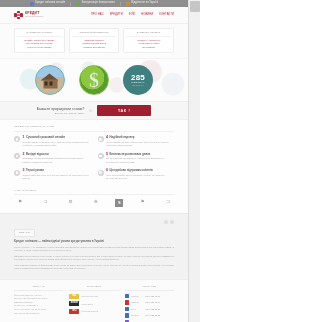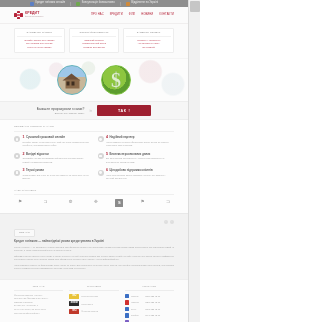--- a/index.html
+++ b/index.html
@@ -314,20 +314,25 @@
         <span class="house-ico">
           <i class="house-roof"></i>
               <i class="house-body"></i>
           <i class="house-win a"></i>
               <i class="house-win b"></i>
         </span>
       </div>
       <div class="circ circ-dollar">
         <span class="dollar-glyph">$</span>
       </div>
+      <div class="circ circ-stat">
+        <span class="stat-num">285</span>
+        <span class="stat-l1">ВІДДІЛЕНЬ</span>
+        <span class="stat-l2">ПО УКРАЇНІ</span>
+      </div>
     </div>
   </div>
 
   <div class="cta">
     <div class="cta-txt">
       <div class="cta-t1">Бажаєте прорахувати з нами?</div>
       <div class="cta-t2">Дзвоніть або залиште заявку</div>
     </div>
     <span class="cta-arrow">»</span>
     <button class="cta-btn">ТАК !</button>

